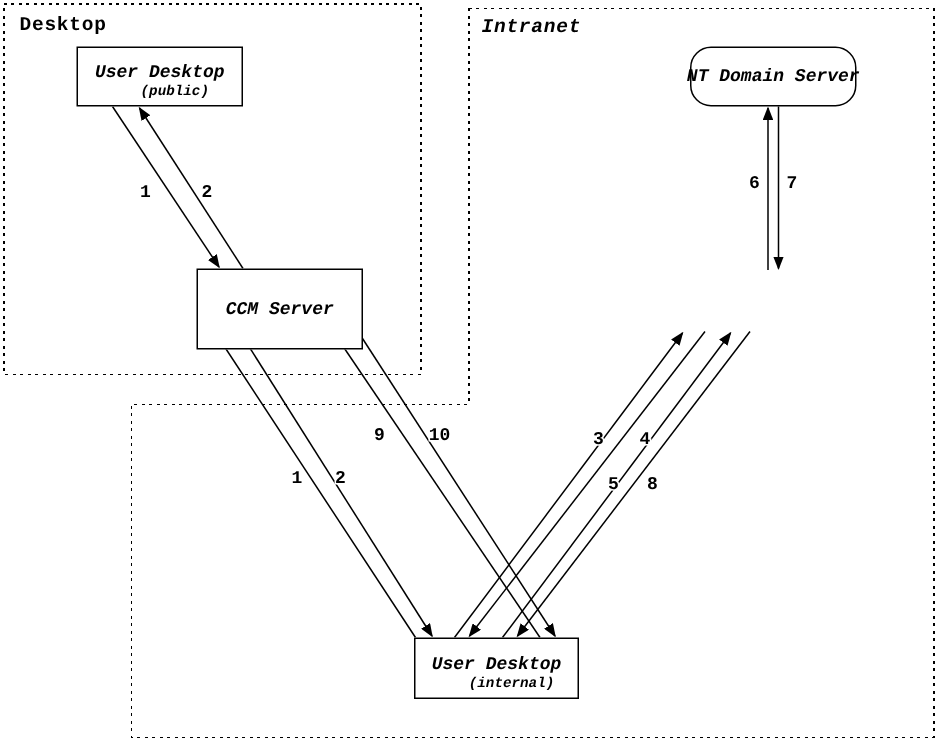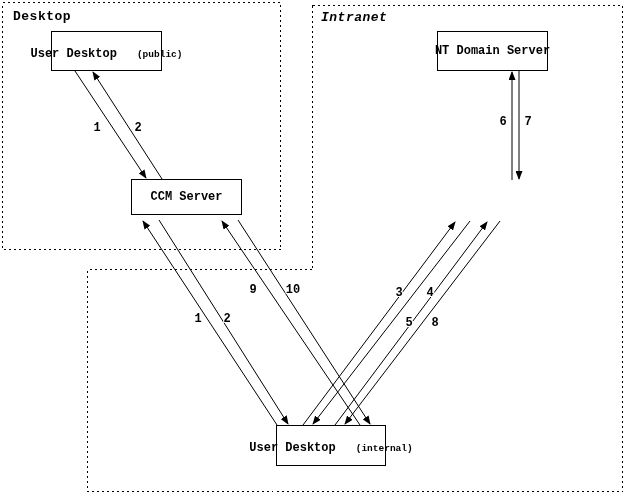--- a/index.html
+++ b/index.html
@@ -51,44 +51,45 @@
     white-space: nowrap;
   }
   #zone-label-internet { left: 13px; top: 9px; }
   #zone-label-intranet { left: 321px; top: 10px; font-style: italic; }
   .node {
     position: absolute;
     box-sizing: border-box;
     border: 1px solid #000000;
     background: #ffffff;
     display: flex;
-    flex-direction: row;
+    flex-direction: column;
     align-items: center;
     justify-content: center;
     text-align: center;
+    font-style: italic;
   }
   .node.two-line { padding-top: 6px; }
   .node-title {
     font-size: 12px;
     line-height: 13px;
     font-weight: bold;
     color: #000000;
     white-space: nowrap;
   }
   .node-subtitle {
     font-size: 9.5px;
     line-height: 11px;
     font-weight: bold;
     color: #000000;
     white-space: nowrap;
     margin-left: 20px;
   }
   #node-user-desktop-public  { left: 51px;  top: 31px;  width: 111px; height: 40px; }
-  #node-ccm-server           { left: 131px; top: 179px; width: 111px; height: 36px; }
-  #node-nt-domain-server     { left: 437px; top: 31px;  width: 111px; height: 40px; }
+  #node-ccm-server           { left: 131px; top: 179px; width: 111px; height: 54px; }
+  #node-nt-domain-server     { left: 460px; top: 31px;  width: 111px; height: 40px; border-radius: 14px; }
   #node-iis-auth-server      { left: 461px; top: 180px; width: 111px; height: 41px; }
   #node-user-desktop-internal{ left: 276px; top: 425px; width: 110px; height: 41px; }
 </style>
 </head>
 <body>
 
 <div id="canvas">
 
   <svg id="wires" viewBox="0 0 627 497">
     <defs>

